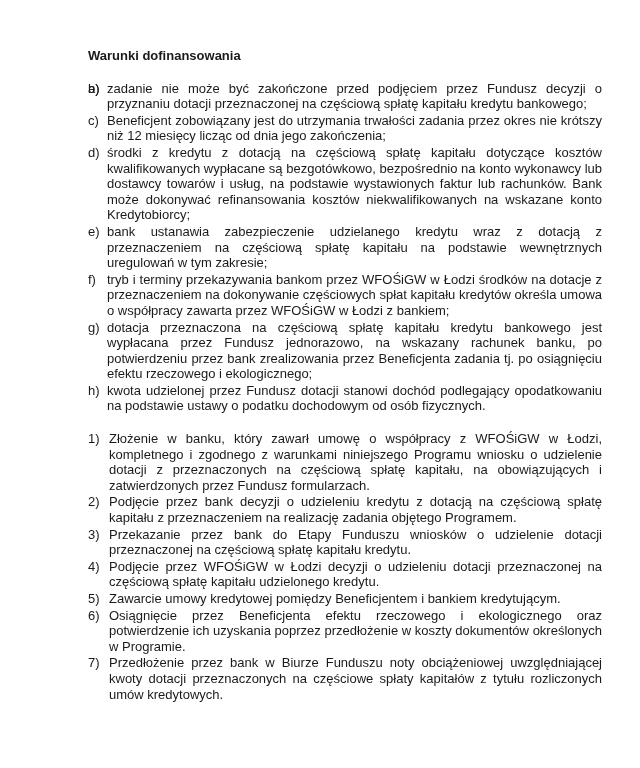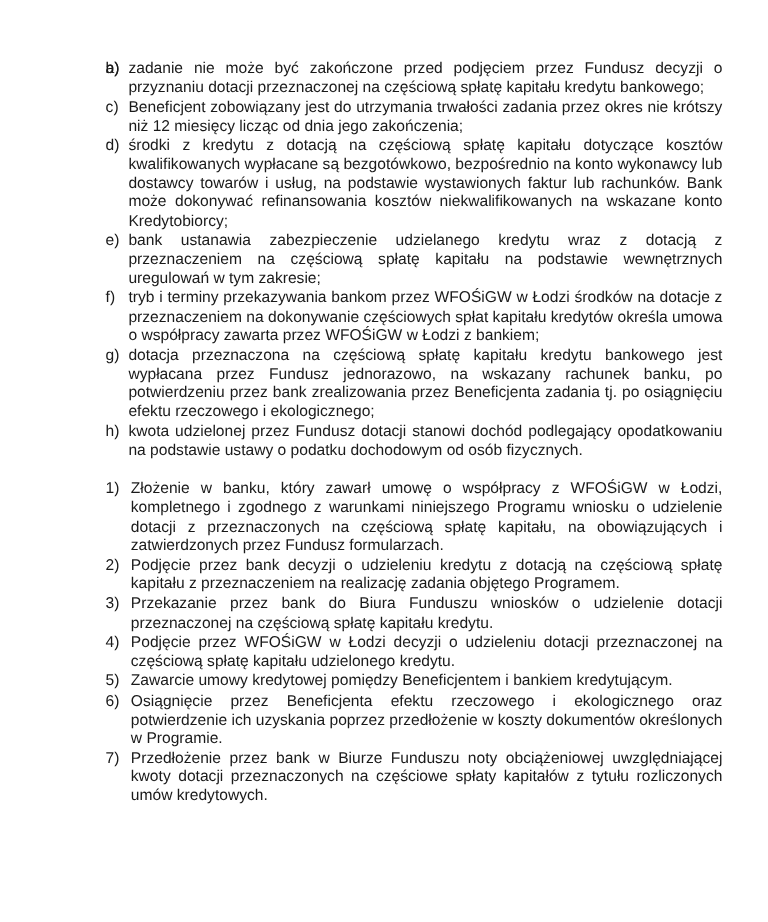--- a/index.html
+++ b/index.html
@@ -16,33 +16,34 @@
   ol.list li { position: relative; padding-left: 19px; margin: 0 0 1px 0; }
   ol.list li .marker { position: absolute; left: 0; top: 0; }
   ol.num li { padding-left: 21px; }
   b { font-weight: bold; }
 </style>
 </head>
 <body>
 
 <div class="page">
 
+  <p class="heading">Warunki dofinansowania</p>
   <ol class="list">
     <li><span class="marker">a)</span></li>
     <li><span class="marker">b)</span><span>zadanie nie może być zakończone przed podjęciem przez Fundusz decyzji o przyznaniu dotacji przeznaczonej na częściową spłatę kapitału kredytu bankowego;</span></li>
     <li><span class="marker">c)</span><span>Beneficjent zobowiązany jest do utrzymania trwałości zadania przez okres nie krótszy niż 12 miesięcy licząc od dnia jego zakończenia;</span></li>
     <li><span class="marker">d)</span><span>środki z kredytu z dotacją na częściową spłatę kapitału dotyczące kosztów kwalifikowanych wypłacane są bezgotówkowo, bezpośrednio na konto wykonawcy lub dostawcy towarów i usług, na podstawie wystawionych faktur lub rachunków. Bank może dokonywać refinansowania kosztów niekwalifikowanych na wskazane konto Kredytobiorcy;</span></li>
     <li><span class="marker">e)</span><span>bank ustanawia zabezpieczenie udzielanego kredytu wraz z dotacją z przeznaczeniem na częściową spłatę kapitału na podstawie wewnętrznych uregulowań w tym zakresie;</span></li>
     <li><span class="marker">f)</span><span>tryb i terminy przekazywania bankom przez WFOŚiGW w Łodzi środków na dotacje z przeznaczeniem na dokonywanie częściowych spłat kapitału kredytów określa umowa o współpracy zawarta przez WFOŚiGW w Łodzi z bankiem;</span></li>
     <li><span class="marker">g)</span><span>dotacja przeznaczona na częściową spłatę kapitału kredytu bankowego jest wypłacana przez Fundusz jednorazowo, na wskazany rachunek banku, po potwierdzeniu przez bank zrealizowania przez Beneficjenta zadania tj. po osiągnięciu efektu rzeczowego i ekologicznego;</span></li>
     <li><span class="marker">h)</span><span>kwota udzielonej przez Fundusz dotacji stanowi dochód podlegający opodatkowaniu na podstawie ustawy o podatku dochodowym od osób fizycznych.</span></li>
   </ol>
 
   <ol class="list num">
     <li><span class="marker">1)</span><span>Złożenie w banku, który zawarł umowę o współpracy z WFOŚiGW w Łodzi, kompletnego i zgodnego z warunkami niniejszego Programu wniosku o udzielenie dotacji z przeznaczonych na częściową spłatę kapitału, na obowiązujących i zatwierdzonych przez Fundusz formularzach.</span></li>
     <li><span class="marker">2)</span><span>Podjęcie przez bank decyzji o udzieleniu kredytu z dotacją na częściową spłatę kapitału z przeznaczeniem na realizację zadania objętego Programem.</span></li>
-    <li><span class="marker">3)</span><span>Przekazanie przez bank do Biura Funduszu wniosków o udzielenie dotacji przeznaczonej na częściową spłatę kapitału kredytu.</span></li>
+    <li><span class="marker">3)</span><span>Przekazanie przez bank do Etapy Funduszu wniosków o udzielenie dotacji przeznaczonej na częściową spłatę kapitału kredytu.</span></li>
     <li><span class="marker">4)</span><span>Podjęcie przez WFOŚiGW w Łodzi decyzji o udzieleniu dotacji przeznaczonej na częściową spłatę kapitału udzielonego kredytu.</span></li>
     <li><span class="marker">5)</span><span>Zawarcie umowy kredytowej pomiędzy Beneficjentem i bankiem kredytującym.</span></li>
     <li><span class="marker">6)</span><span>Osiągnięcie przez Beneficjenta efektu rzeczowego i ekologicznego oraz potwierdzenie ich uzyskania poprzez przedłożenie w koszty dokumentów określonych w Programie.</span></li>
     <li><span class="marker">7)</span><span>Przedłożenie przez bank w Biurze Funduszu noty obciążeniowej uwzględniającej kwoty dotacji przeznaczonych na częściowe spłaty kapitałów z tytułu rozliczonych umów kredytowych.</span></li>
   </ol>
 </div>
 
 </body></html>

